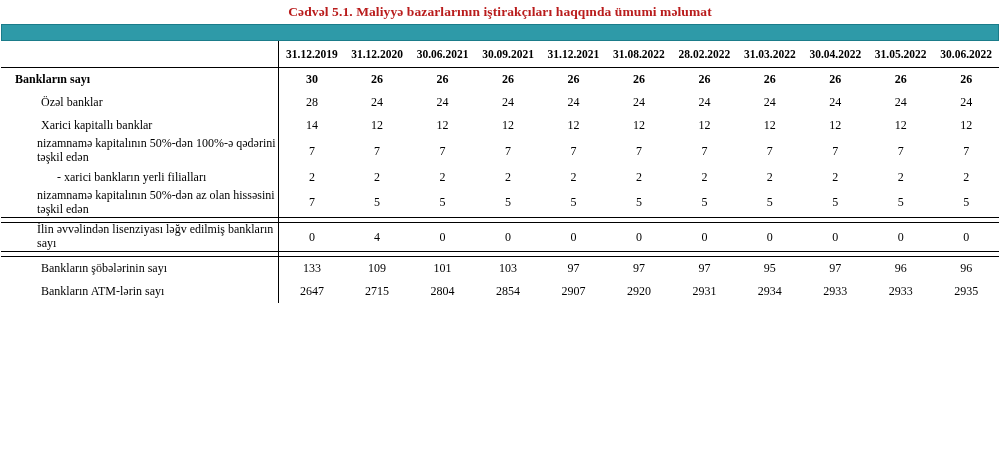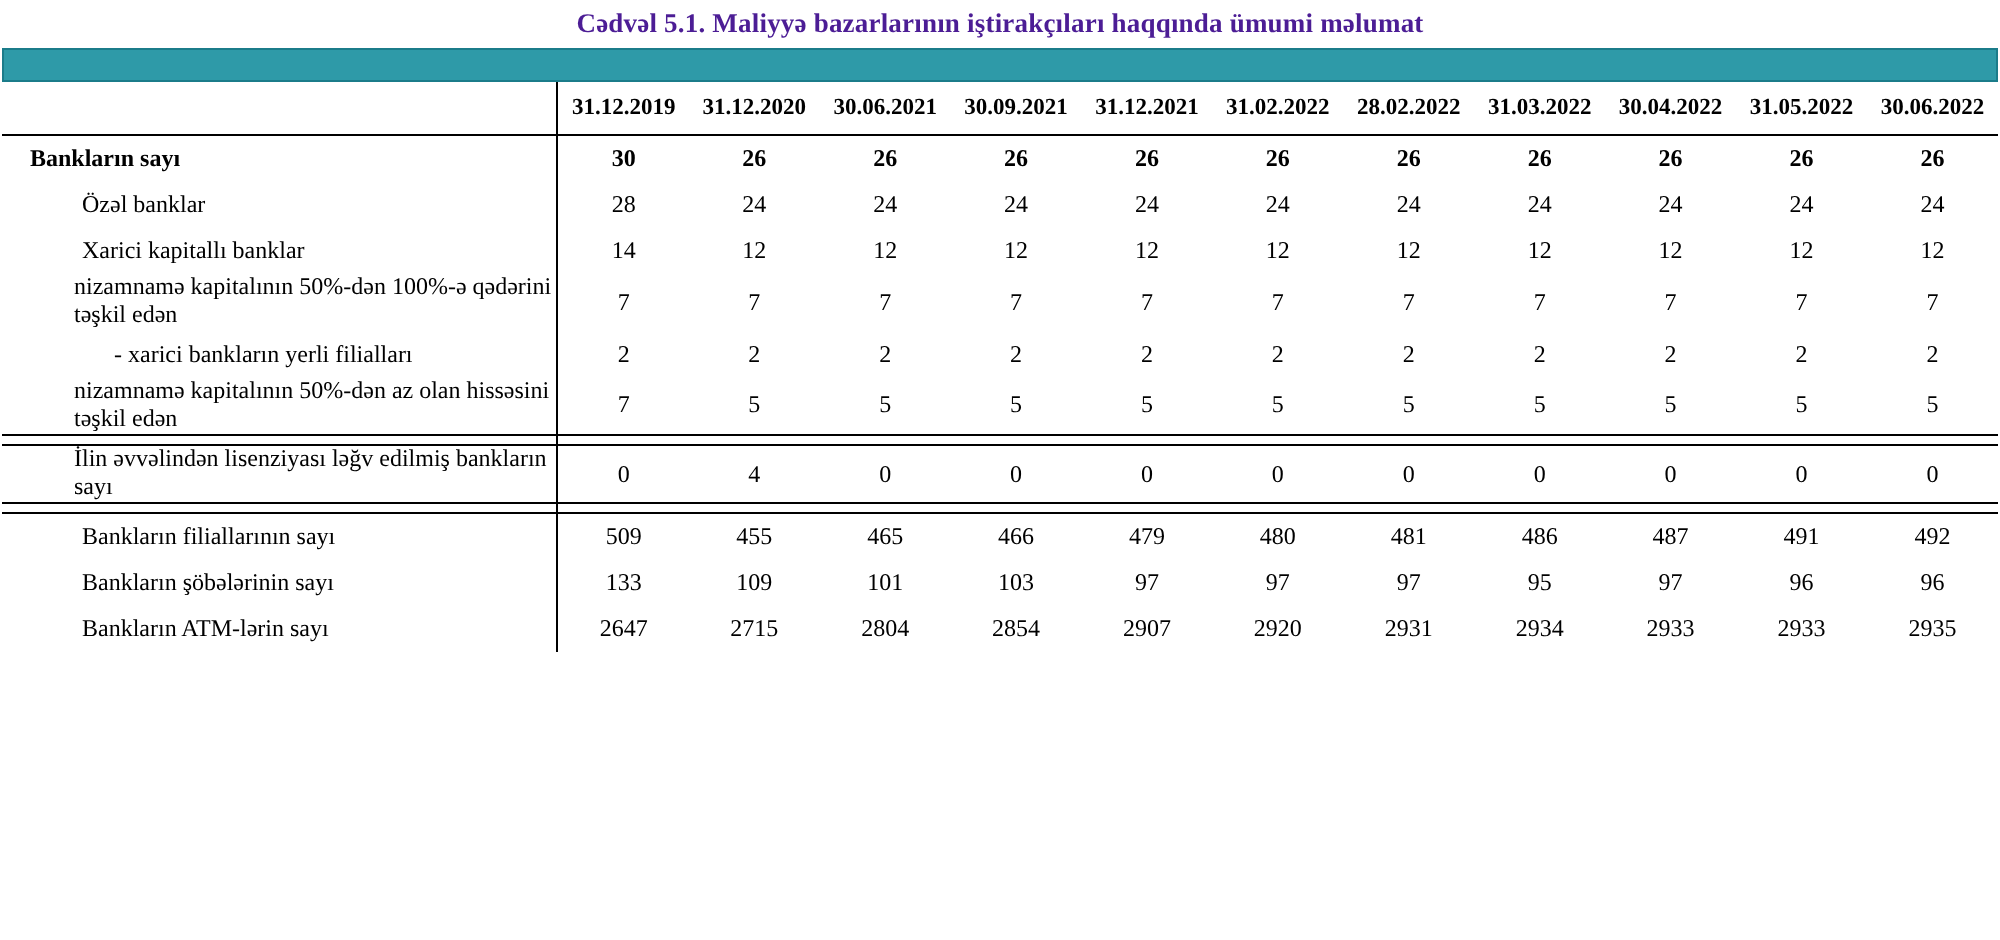--- a/index.html
+++ b/index.html
@@ -18,21 +18,21 @@
     position: relative;
     width: 1000px;
     height: 470px;
     box-sizing: border-box;
   }
   .title {
     text-align: center;
     font-family: "Liberation Serif", serif;
     font-weight: bold;
     font-size: 13.5px;
-    color: #4c1d95;
+    color: #b91c1c;
     padding-top: 4px;
     padding-bottom: 4px;
     letter-spacing: 0.1px;
   }
   .teal-bar {
     height: 17px;
     background: #2e9aa8;
     border: 1px solid #1b7c8a;
     box-sizing: border-box;
     margin: 0 1px;
@@ -142,21 +142,21 @@
         <col class="col-num">
     </colgroup>
     <thead>
       <tr class="hdr-row">
         <th class="lbl"></th>
         <th class="vline">31.12.2019</th>
         <th>31.12.2020</th>
         <th>30.06.2021</th>
         <th>30.09.2021</th>
         <th>31.12.2021</th>
-        <th>31.02.2022</th>
+        <th>31.08.2022</th>
         <th>28.02.2022</th>
         <th>31.03.2022</th>
         <th>30.04.2022</th>
         <th>31.05.2022</th>
         <th>30.06.2022</th>
       </tr>
     </thead>
     <tbody>
 
       <tr class="r">
@@ -282,34 +282,20 @@
         <td></td>
         <td></td>
         <td></td>
         <td></td>
         <td></td>
         <td></td>
         <td></td>
         <td></td>
       </tr>
 
-      <tr class="r">
-        <td class="lbl-cell ind1">Bankların filiallarının sayı</td>
-        <td class="num-cell vline">509</td>
-        <td class="num-cell">455</td>
-        <td class="num-cell">465</td>
-        <td class="num-cell">466</td>
-        <td class="num-cell">479</td>
-        <td class="num-cell">480</td>
-        <td class="num-cell">481</td>
-        <td class="num-cell">486</td>
-        <td class="num-cell">487</td>
-        <td class="num-cell">491</td>
-        <td class="num-cell">492</td>
-      </tr>
       <tr class="r">
         <td class="lbl-cell ind1">Bankların şöbələrinin sayı</td>
         <td class="num-cell vline">133</td>
         <td class="num-cell">109</td>
         <td class="num-cell">101</td>
         <td class="num-cell">103</td>
         <td class="num-cell">97</td>
         <td class="num-cell">97</td>
         <td class="num-cell">97</td>
         <td class="num-cell">95</td>

